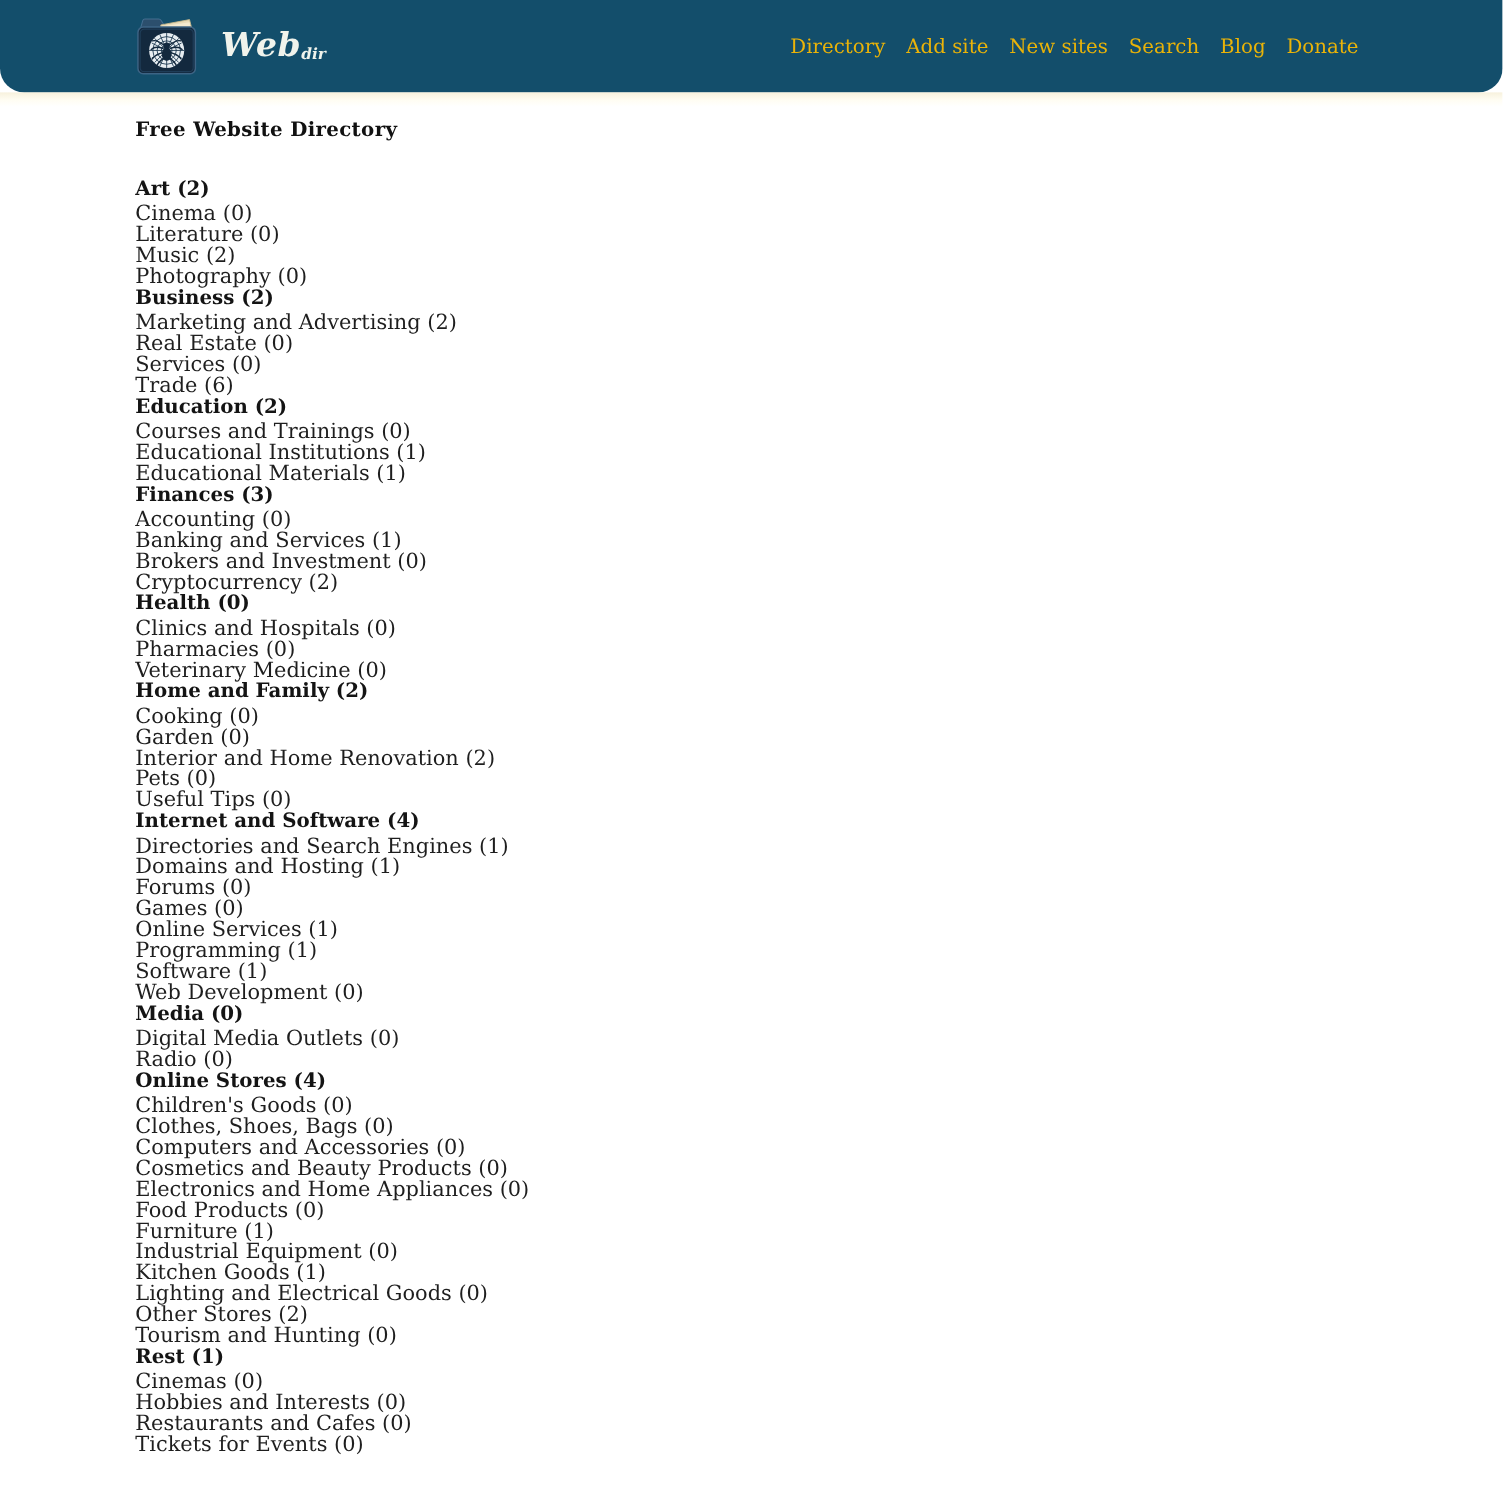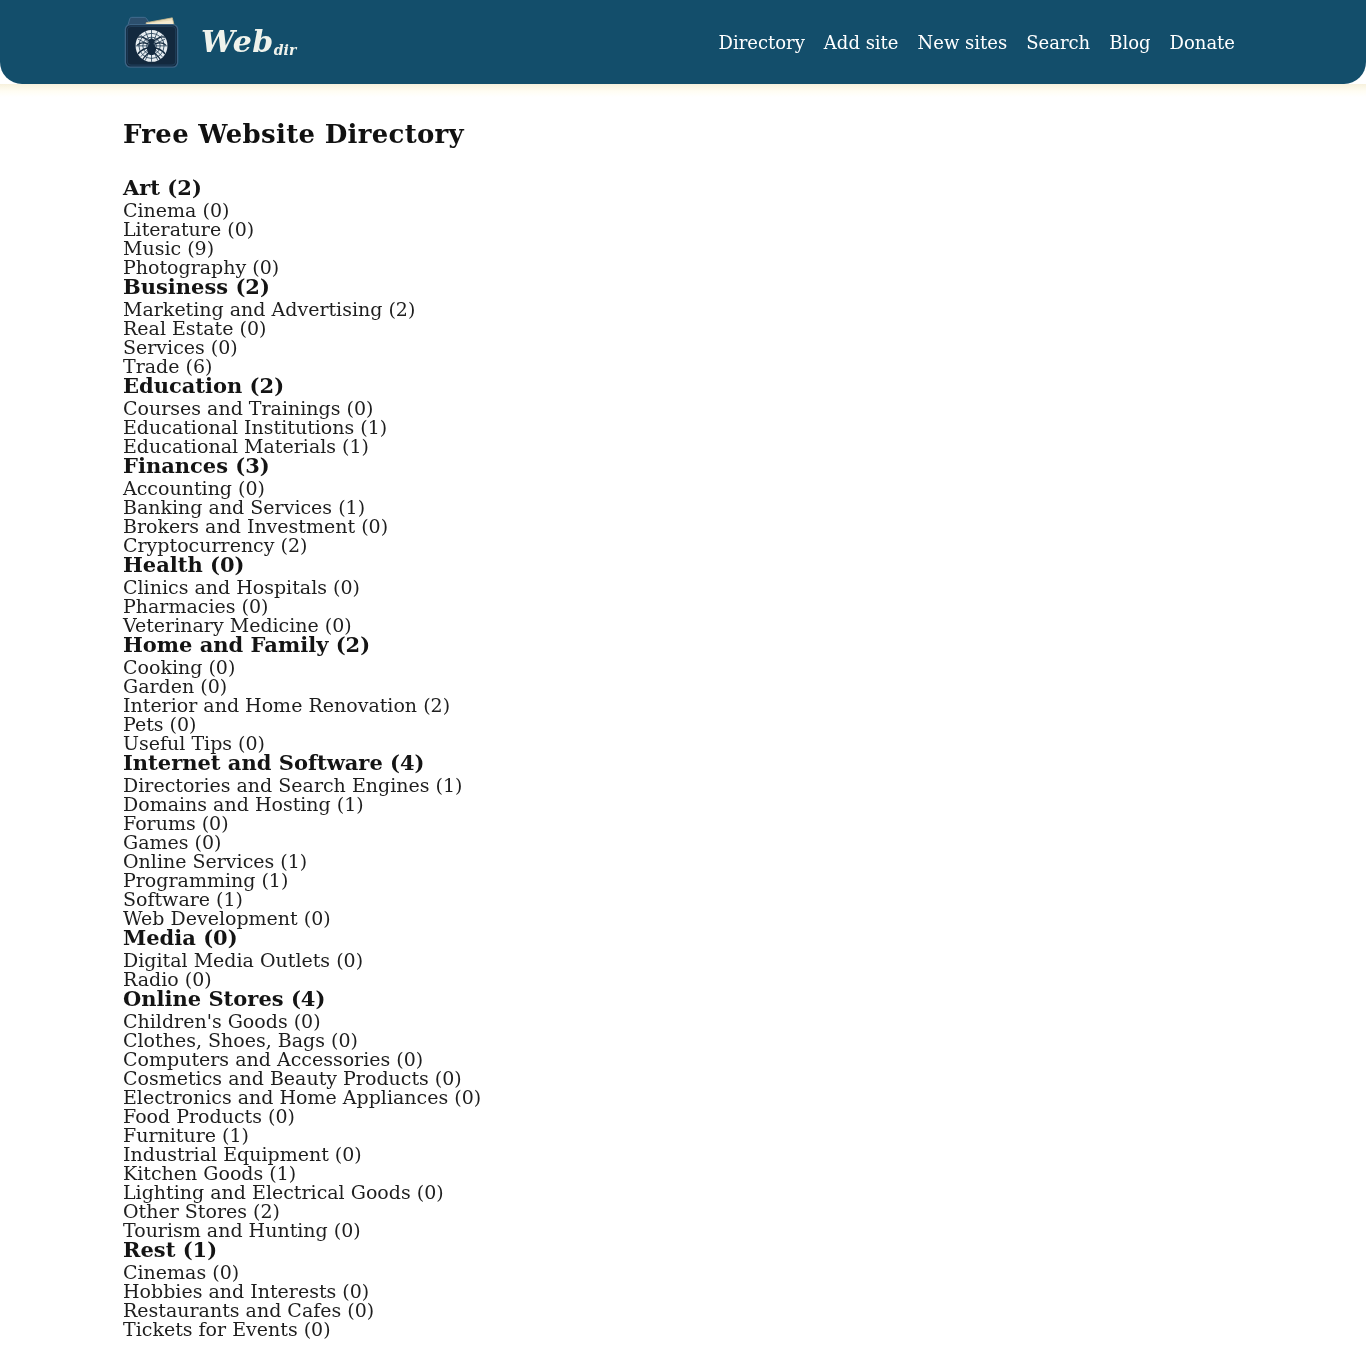--- a/index.html
+++ b/index.html
@@ -47,48 +47,48 @@
     top: 3px;
     letter-spacing: 0;
   }
   .main-nav {
     display: flex;
     align-items: center;
     gap: 19px;
     padding-right: 8px;
   }
   .nav-link {
-    color: #ffffff;
+    color: #eab308;
     font-size: 18px;
     text-decoration: none;
     cursor: pointer;
     white-space: nowrap;
     text-align: right;
   }
   
   .header-divider {
     height: 13px;
     background: linear-gradient(180deg, #f7f1dd 0%, #fffdf3 55%, #ffffff 100%);
   }
   
   .main-content {
     width: 1120px;
     margin: 0 auto;
   }
   .page-title {
-    margin: 21px 0 0 0;
-    font-size: 26px;
+    margin: 5px 0 0 0;
+    font-size: 18px;
     line-height: 33px;
     font-weight: bold;
     color: #111111;
     letter-spacing: 0.3px;
   }
   .category-list { margin-top: 27px; }
   .cat-heading {
-    font-size: 21px;
+    font-size: 18px;
     line-height: 20px;
     font-weight: bold;
     color: #141414;
     margin: 0 0 3px 0;
     cursor: pointer;
   }
   .subcat-list {
     list-style: none;
     margin: 0; padding: 0;
   }
@@ -155,21 +155,21 @@
 </header>
 <div class="header-divider"></div>
 
 <main class="main-content">
   <h1 class="page-title">Free Website Directory</h1>
   <section id="category-list" class="category-list">
       <h2 class="cat-heading">Art (2)</h2>
       <ul class="subcat-list">
         <li class="subcat">Cinema (0)</li>
         <li class="subcat">Literature (0)</li>
-        <li class="subcat">Music (9)</li>
+        <li class="subcat">Music (2)</li>
         <li class="subcat">Photography (0)</li>
       </ul>
       <h2 class="cat-heading">Business (2)</h2>
       <ul class="subcat-list">
         <li class="subcat">Marketing and Advertising (2)</li>
         <li class="subcat">Real Estate (0)</li>
         <li class="subcat">Services (0)</li>
         <li class="subcat">Trade (6)</li>
       </ul>
       <h2 class="cat-heading">Education (2)</h2>

